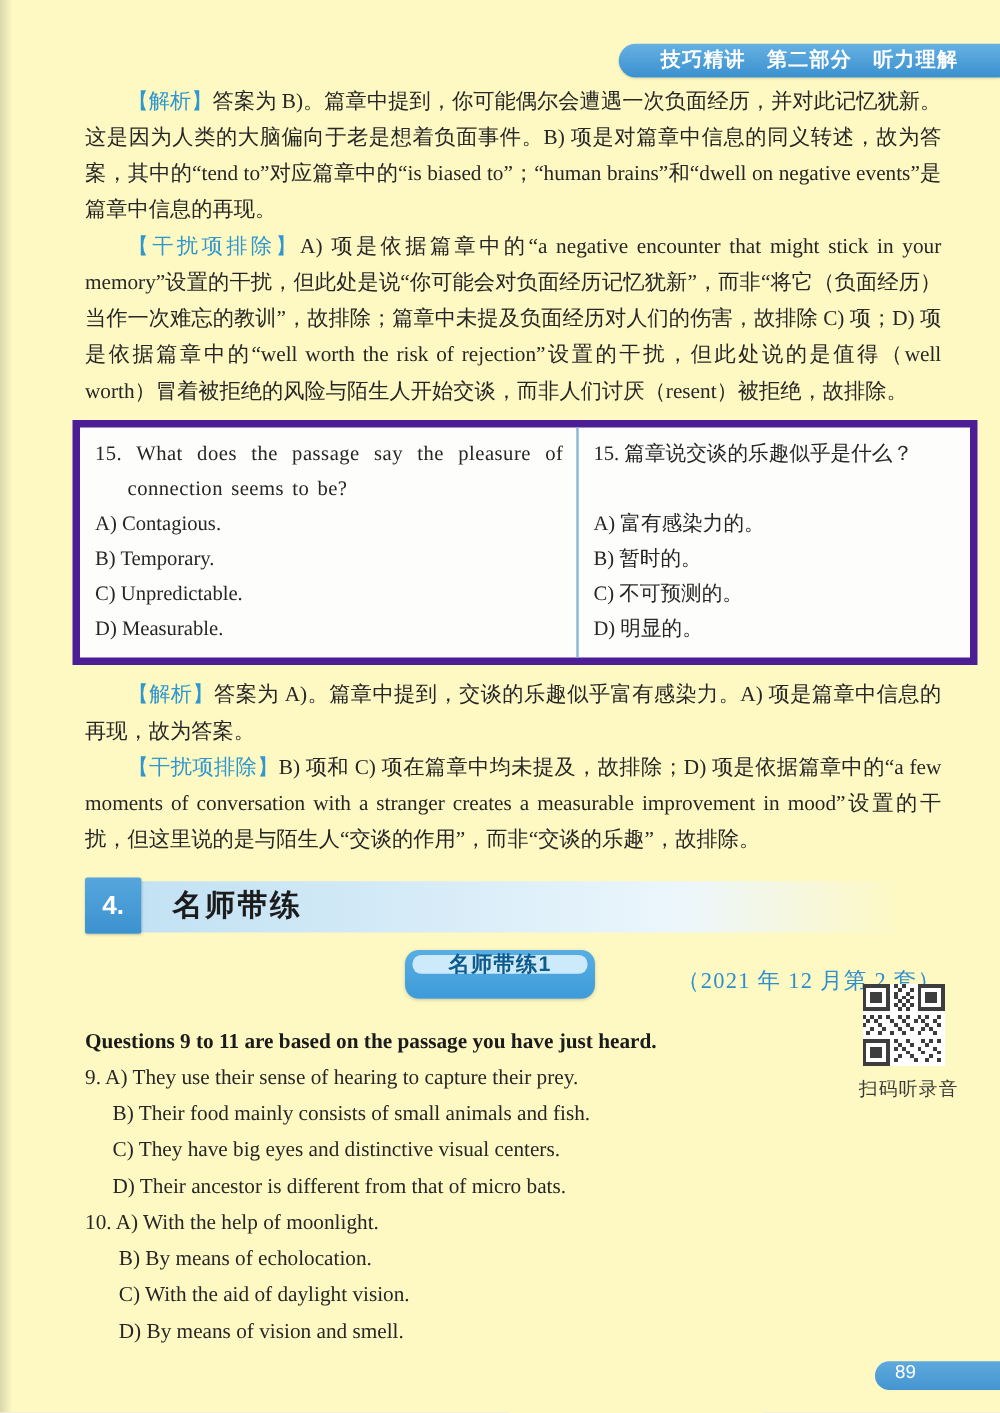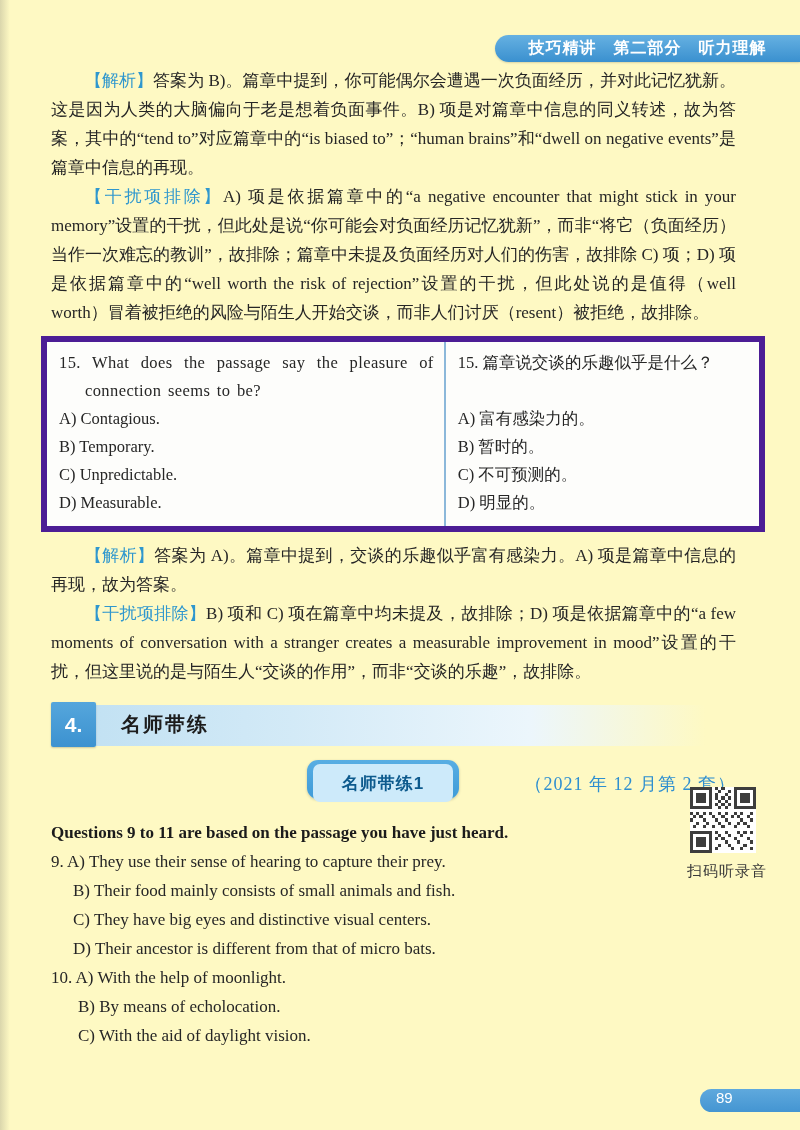--- a/index.html
+++ b/index.html
@@ -21,21 +21,21 @@
   .header-bar{
     position:absolute;top:35px;right:0;width:305px;height:27px;
     background:linear-gradient(#66b1e2,#3a90cf);
     border-radius:14px 0 0 14px;
     display:flex;align-items:center;justify-content:center;
     font-family:"Liberation Sans","DejaVu Sans",sans-serif;
     font-weight:bold;font-size:16px;color:#ffffff;letter-spacing:1px;
     box-shadow:0 1px 2px rgba(0,0,0,.15);
   }
   .content{
-    position:absolute;left:51px;top:66px;width:685px;
+    position:absolute;left:68px;top:66px;width:685px;
     font-size:17px;line-height:29px;
   }
   .para{margin:0;text-indent:2em;text-align:justify;}
   .marker{color:#2f97ce;}
   
   .qtable{
     display:flex;margin:9px 0 9px -10px;width:712px;
     border:6px solid #4c1d95;background:#fdfdfb;
     font-size:16.5px;line-height:28px;
   }
@@ -55,31 +55,31 @@
   .sec-num{
     position:absolute;left:0;top:0;width:45px;height:45px;
     background:linear-gradient(#55a6dc,#3c92d0);
     color:#fff;font-family:"Liberation Sans","DejaVu Sans",sans-serif;
     font-weight:bold;font-size:21px;display:flex;align-items:center;justify-content:center;
     border-radius:2px;box-shadow:0 1px 2px rgba(0,0,0,.2);
   }
   .sec-title{
     position:absolute;left:70px;top:8px;
     font-family:"Liberation Sans","DejaVu Sans",sans-serif;
-    font-weight:bold;font-size:20px;color:#1c1c1c;letter-spacing:2px;
+    font-weight:bold;font-size:24px;color:#1c1c1c;letter-spacing:2px;
   }
   
   .badge-row{position:relative;height:44px;margin-top:12px;}
   .badge-outer{
     position:absolute;left:256px;top:0;width:152px;height:39px;
     background:linear-gradient(#58aee3,#3e9bd8);
     border-radius:11px;box-shadow:0 1px 3px rgba(0,0,0,.2);
   }
   .badge-inner{
-    position:absolute;left:6px;right:6px;top:4px;height:38px;
+    position:absolute;left:6px;right:6px;top:4px;height:15px;
     background:#cdeafa;border-radius:7px;
     display:flex;align-items:center;justify-content:center;
     font-family:"Liberation Sans","DejaVu Sans",sans-serif;
     font-weight:bold;font-size:17px;color:#0d5a8d;letter-spacing:1px;
   }
   .exam-source{
     position:absolute;right:0;top:10px;
     color:#2e8fd0;font-size:18px;letter-spacing:1px;
   }
   .instruction{margin:14px 0 0 0;font-weight:bold;color:#1b1b1b;text-align:left;text-indent:0;}
@@ -155,20 +155,21 @@
       <div class="opt">9. A) They use their sense of hearing to capture their prey.</div>
       <div class="opt sub">B) Their food mainly consists of small animals and fish.</div>
       <div class="opt sub">C) They have big eyes and distinctive visual centers.</div>
       <div class="opt sub">D) Their ancestor is different from that of micro bats.</div>
     </div>
 
     <div class="qblock q10">
       <div class="opt">10. A) With the help of moonlight.</div>
       <div class="opt sub">B) By means of echolocation.</div>
       <div class="opt sub">C) With the aid of daylight vision.</div>
+      <div class="opt sub">D) By means of vision and smell.</div>
     </div>
 
   </div>
 
   <div class="qr-block">
     <svg width="66" height="66" viewBox="0 0 63 63" shape-rendering="crispEdges">
       <rect x="0" y="0" width="63" height="63" fill="#ffffff"></rect>
       <g fill="#3d3d3d">
         <rect x="0" y="0" width="21" height="21"></rect>
           <rect x="42" y="0" width="21" height="21"></rect>

